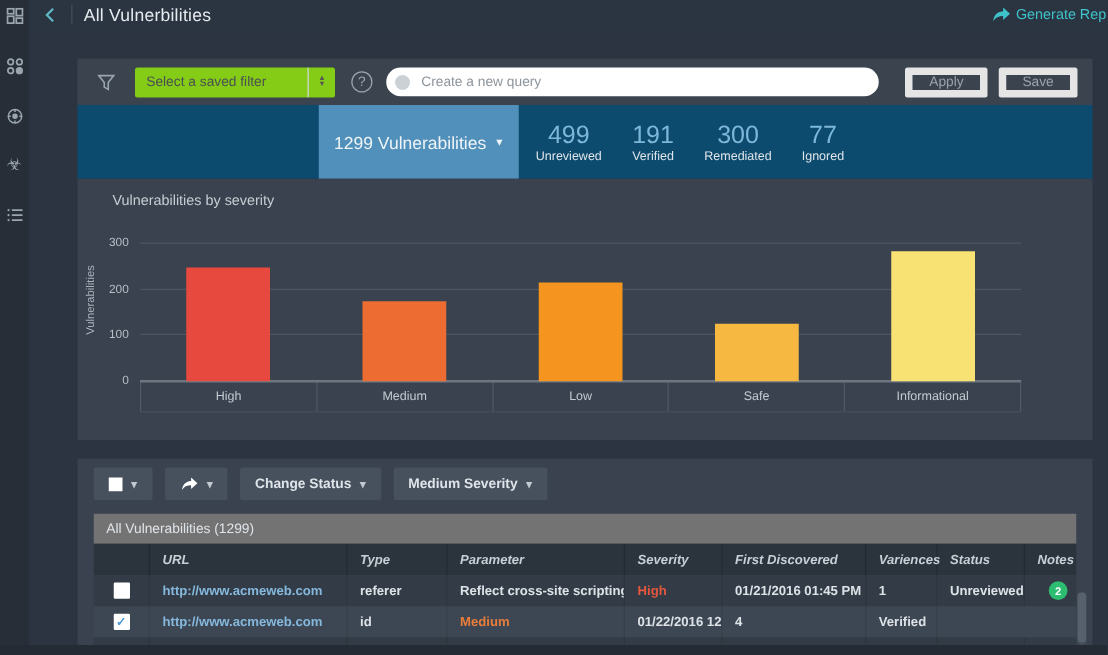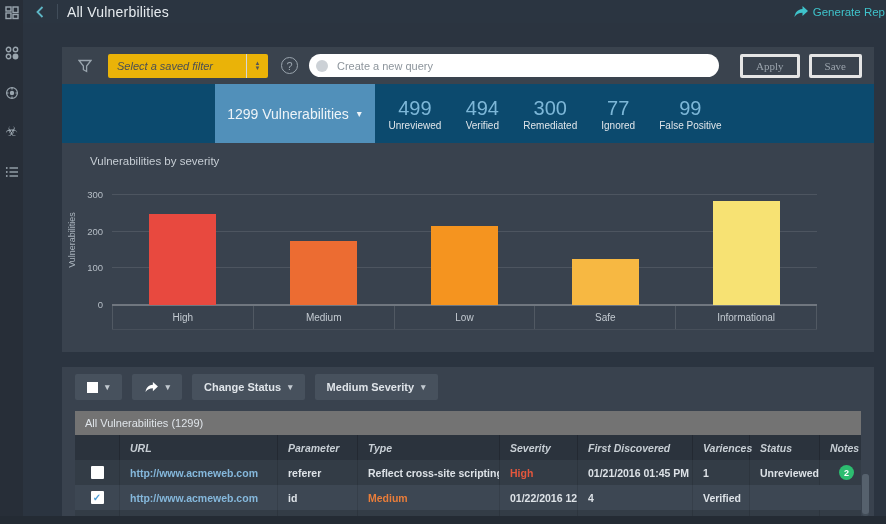--- a/index.html
+++ b/index.html
@@ -19,29 +19,29 @@
   .page-title { font-size:14px; color:#e6ebef; letter-spacing:.2px; }
   .gen-report { margin-left:auto; display:flex; align-items:center; gap:5px; color:#3fc3cb; font-size:11.5px; padding-right:1px; cursor:pointer; white-space:nowrap; }
   .gen-report svg { width:14px; height:12px; }
 
   
   .content { position:absolute; left:62px; width:812px; top:23px; bottom:0; }
 
   
   .filter-bar { position:absolute; left:0; top:24px; width:812px; height:37px; background:#3a434e; display:flex; align-items:center; padding:0 12px 0 16px; }
   .funnel { color:#9aa5ae; margin-right:16px; display:flex; }
-  .saved-filter { width:160px; height:24px; background:#eab308; border-radius:2px; display:flex; align-items:center; font-size:11px; color:#4a4f54; cursor:pointer; overflow:hidden;font-style:italic; }
+  .saved-filter { width:160px; height:24px; background:#84cc16; border-radius:2px; display:flex; align-items:center; font-size:11px; color:#4a4f54; cursor:pointer; overflow:hidden; }
   .saved-filter .sel-text { flex:1; padding-left:9px; }
   .saved-filter .spinner { width:22px; height:24px; border-left:1px solid #d4d7da; display:flex; flex-direction:column; align-items:center; justify-content:center; color:#555; font-size:6px; line-height:5px; }
   .help-circle { width:17px; height:17px; border:1.5px solid #9aa5ae; border-radius:50%; color:#9aa5ae; font-size:11px; display:flex; align-items:center; justify-content:center; margin:0 11px 0 13px; cursor:pointer; }
   .query-input { flex:1; height:23px; background:#fff; border-radius:12px; display:flex; align-items:center; padding:0 10px 0 7px; margin-right:12px; }
   .query-dot { width:12px; height:12px; border-radius:50%; background:#ccd1d6; margin-right:9px; flex:none; }
   .query-input input { border:none; outline:none; flex:1; font-size:11px; color:#333; font-family:"Liberation Sans",sans-serif; background:transparent; }
   .query-input input::placeholder { color:#8d959c; }
-  .fbtn { height:24px; padding:0 13px; border:3px solid #e5e5e5; border-radius:2px; background:transparent; color:#9aa3ac; font-size:11px; font-family:Liberation Serif, serif; cursor:pointer; margin-left:9px; }
+  .fbtn { height:24px; padding:0 13px; border:6px solid #e5e5e5; border-radius:2px; background:transparent; color:#9aa3ac; font-size:11px; font-family:Liberation Sans, sans-serif; cursor:pointer; margin-left:9px; }
 
   
   .stats-bar { position:absolute; left:0; top:61px; width:812px; height:59px; background:#0c4a6e; display:flex;justify-content:center; }
   .total-box { width:160px; height:59px; background:#5190ba; display:flex; align-items:center; justify-content:center; gap:8px; font-size:14px; color:#eef4f8; cursor:pointer; flex:none; }
   .chev { font-size:10px; color:inherit; }
   .stats-items { display:flex; align-items:center; padding-left:14px; gap:18px; }
   .stat { text-align:center; min-width:46px; }
   .stat-value { font-size:20px; font-weight:400; color:#7db7d8; line-height:22px; }
   .stat-label { font-size:10px; color:#dfe5ea; margin-top:1px; }
 
@@ -171,34 +171,30 @@
     <div class="total-box">
       <span>1299 Vulnerabilities</span>
       <span class="chev">▾</span>
     </div>
     <div class="stats-items">
         <div class="stat">
           <div class="stat-value">499</div>
           <div class="stat-label">Unreviewed</div>
         </div>
         <div class="stat">
-          <div class="stat-value">494</div>
+          <div class="stat-value">191</div>
           <div class="stat-label">Verified</div>
         </div>
         <div class="stat">
           <div class="stat-value">300</div>
           <div class="stat-label">Remediated</div>
         </div>
         <div class="stat">
           <div class="stat-value">77</div>
           <div class="stat-label">Ignored</div>
-        </div>
-        <div class="stat">
-          <div class="stat-value">99</div>
-          <div class="stat-label">False Positive</div>
         </div>
       </div>
   </div>
 
   <div class="chart-card">
     <div class="chart-title">Vulnerabilities by severity</div>
     <div class="y-axis-label">Vulnerabilities</div>
     <div class="plot">
       <div id="gridlines">
           <div class="gridline zero" style="bottom: 0%;">
@@ -259,22 +255,22 @@
       </button>
       <button class="tbtn">
         <span>Medium Severity</span>
         <span class="chev">▾</span>
       </button>
     </div>
     <div class="tbl-title">All Vulnerabilities (1299)</div>
     <div class="tbl-head tbl-grid" id="thead">
         <div class="hcell"></div>
         <div class="hcell">URL</div>
+        <div class="hcell">Type</div>
         <div class="hcell">Parameter</div>
-        <div class="hcell">Type</div>
         <div class="hcell">Severity</div>
         <div class="hcell">First Discovered</div>
         <div class="hcell">Variences</div>
         <div class="hcell">Status</div>
         <div class="hcell">Notes</div>
       </div>
     <div class="tbl-rows" id="tbody">
         <div class="trow tbl-grid odd">
           <div class="tcell cb-cell">
             <div class="cbx"></div>

